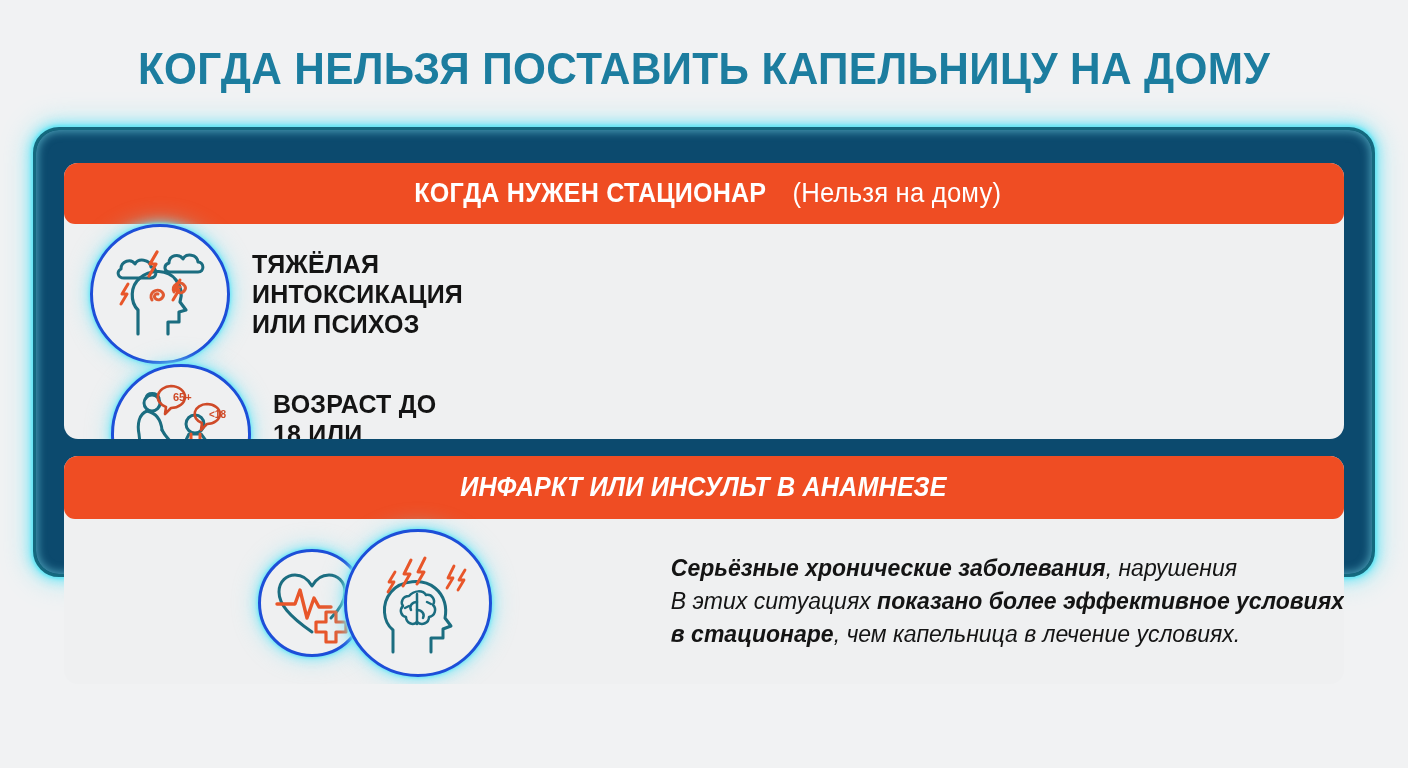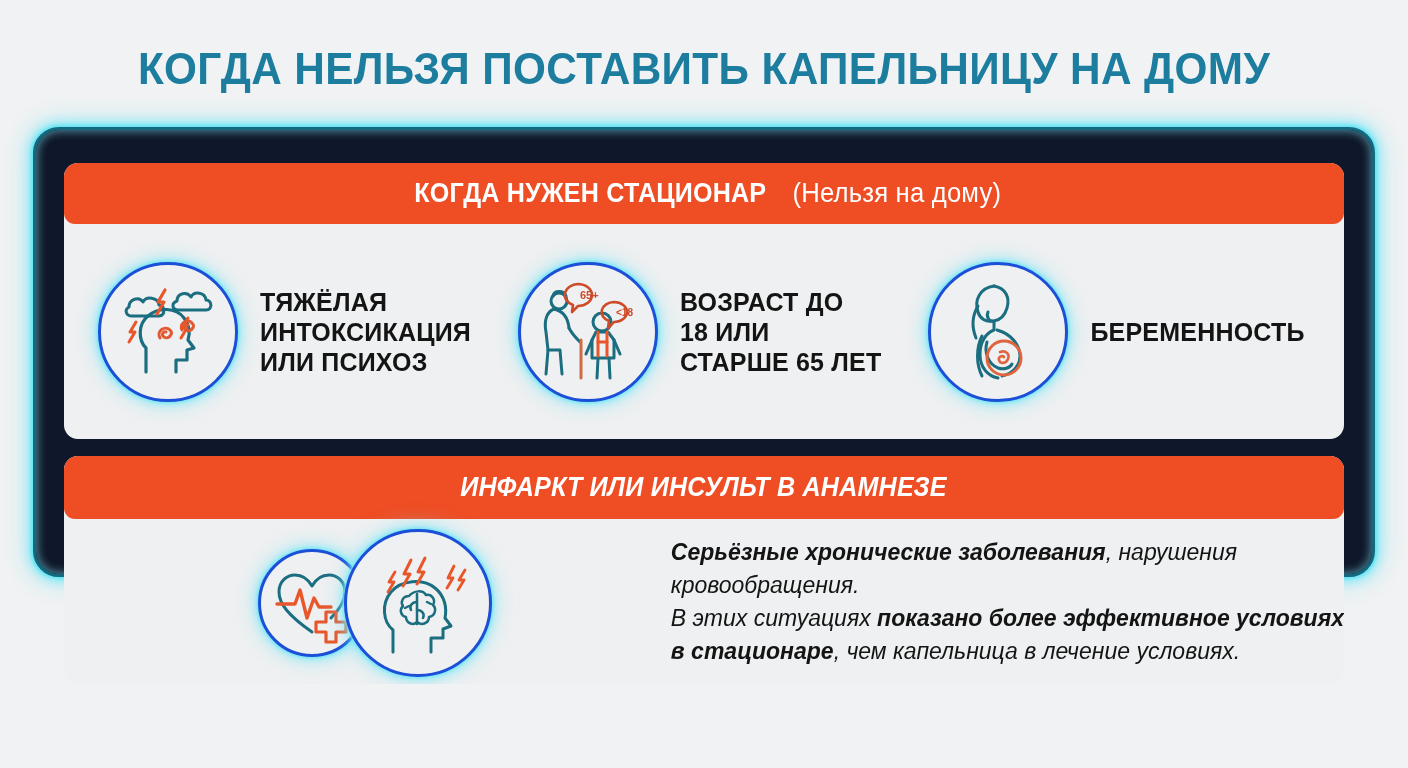--- a/index.html
+++ b/index.html
@@ -36,21 +36,21 @@
 
   
   .outer-frame {
     position: absolute;
     left: 33px;
     top: 127px;
     width: 1342px;
     height: 450px;
     border: 3px solid #14697f;
     border-radius: 26px;
-    background: #0f172a;
+    background: #0c4a6e;
     box-shadow:
       0 0 3px 2px #67e6f5,
       0 0 11px 4px rgba(100, 228, 246, .75),
       0 0 24px 8px rgba(120, 230, 248, .40),
       inset 0 0 9px 2px rgba(130, 233, 248, .50);
   }
 
   
   .panel {
     position: absolute;
@@ -90,25 +90,26 @@
     letter-spacing: 0.2px;
     transform: scaleX(0.95);
     transform-origin: center;
     margin-left: 7px;
   }
 
   
   .items-row {
     position: absolute;
     top: 61px;
-    left: 8px;
+    left: 0;
     width: 100%;
     height: 215px;
     display: flex;
-    align-items: center;
+    align-items: flex-start;
+    flex-direction: column;
   }
   .item {
     display: flex;
     align-items: center;
   }
   .item-1 { margin-left: 26px; }
   .item-2 { margin-left: 47px; }
   .item-3 { margin-left: 47px; }
 
   
@@ -332,20 +333,20 @@
             <path d="M66 14 L59 28 L65 28 L58 40" stroke="#e8562a" stroke-width="3"></path>
             <path d="M36 28 L30 38 L35 38 L29 48" stroke="#e8562a" stroke-width="2.8"></path>
             <path d="M95 22 L89 34 L94 34 L88 44" stroke="#e8562a" stroke-width="2.8"></path>
             <path d="M106 26 L100 36 L105 36 L99 46" stroke="#e8562a" stroke-width="2.8"></path>
           </svg>
         </div>
 
       </div>
 
       <div class="bottom-text">
-        <p><b>Серьёзные хронические заболевания</b><span>, нарушения</span><br><span>кровообращения.</span></p>
+        <p><b>Серьёзные хронические заболевания</b><span>, нарушения</span><br></p>
         <p><span>В этих ситуациях </span><b>показано более эффективное условиях</b><br><b>в стационаре</b><span>, чем капельница в лечение условиях.</span></p>
       </div>
 
     </div>
   </section>
 
 </div>
 
 </body></html>

